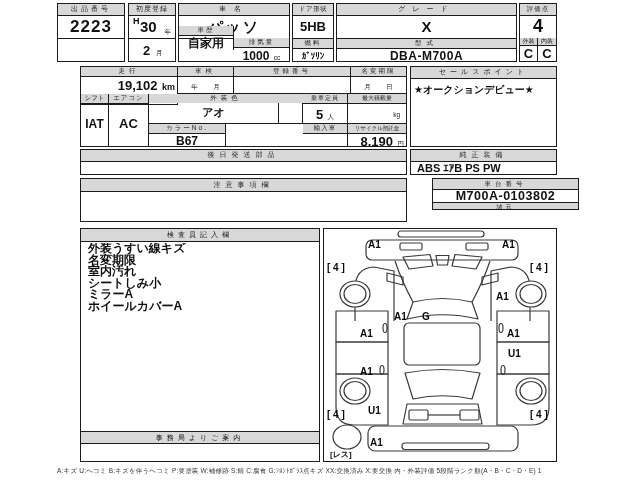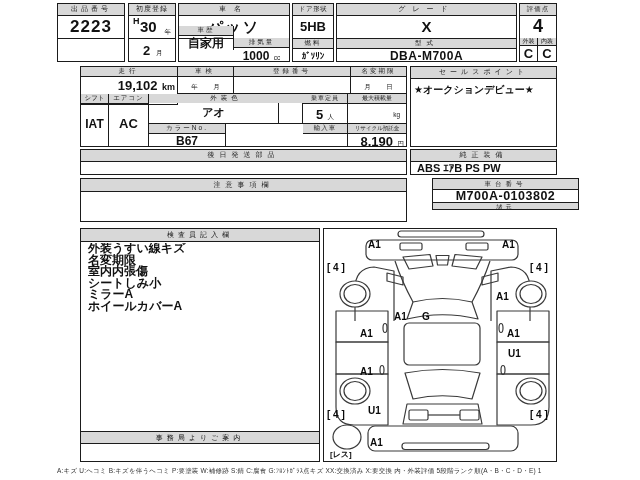--- a/index.html
+++ b/index.html
@@ -180,21 +180,21 @@
     <div class="abs br tinytxt" style="left:0;top:31px;width:48px;height:11px;line-height:11px;padding-left:3px">長さ</div>
     <div class="abs br tinytxt" style="left:48px;top:31px;width:48px;height:11px;line-height:11px;padding-left:3px">幅</div>
     <div class="abs tinytxt" style="left:96px;top:31px;width:49px;height:11px;line-height:11px;padding-left:3px">高さ</div>
   </div>
 
   <div class="box" style="left:80px;top:228px;width:240px;height:234px">
     <div class="hdr" style="letter-spacing:4px;height:12px;line-height:11px">検査員記入欄</div>
     <div class="abs" style="left:0;top:14px;width:238px">
       <div class="note">外装うすい線キズ</div>
       <div class="note">名変期限</div>
-      <div class="note">室内内張傷</div>
+      <div class="note">室内汚れ</div>
       <div class="note">シートしみ小</div>
       <div class="note">ミラーA</div>
       <div class="note">ホイールカバーA</div>
     </div>
     <div class="abs" style="left:0;top:202px;width:238px;height:13px;background:#d8d8d8;border-top:1px solid #1b1b1b;border-bottom:1px solid #1b1b1b;font-size:7px;line-height:12px;letter-spacing:4px;text-align:center">事務局よりご案内</div>
   </div>
 
   <div class="box" style="left:323px;top:228px;width:234px;height:234px">
     <svg width="232" height="232" viewBox="0 0 232 232">
       <g fill="none" stroke="#3a3a3a" stroke-width="1.2" stroke-linejoin="round">

